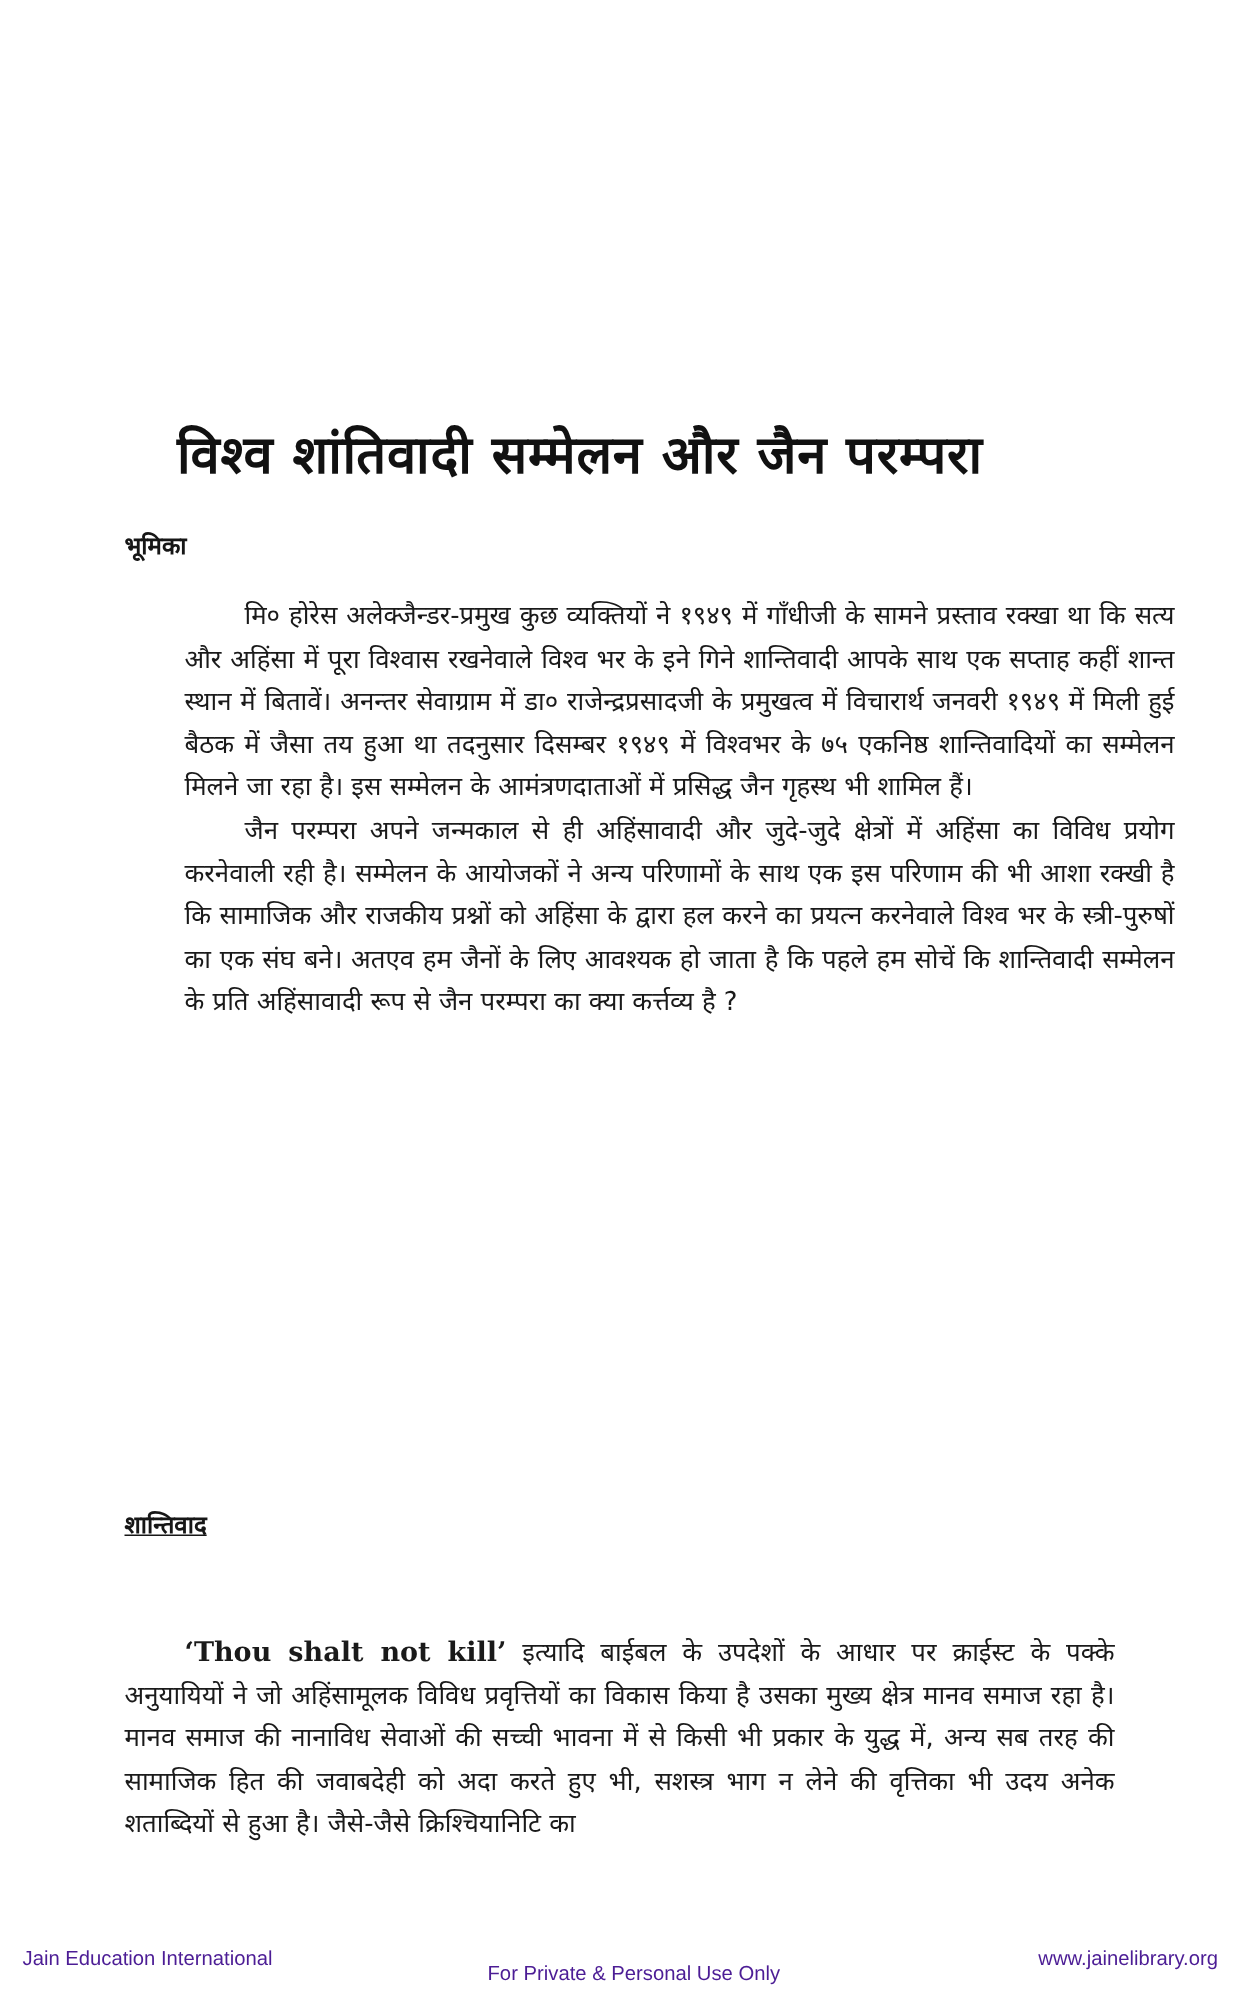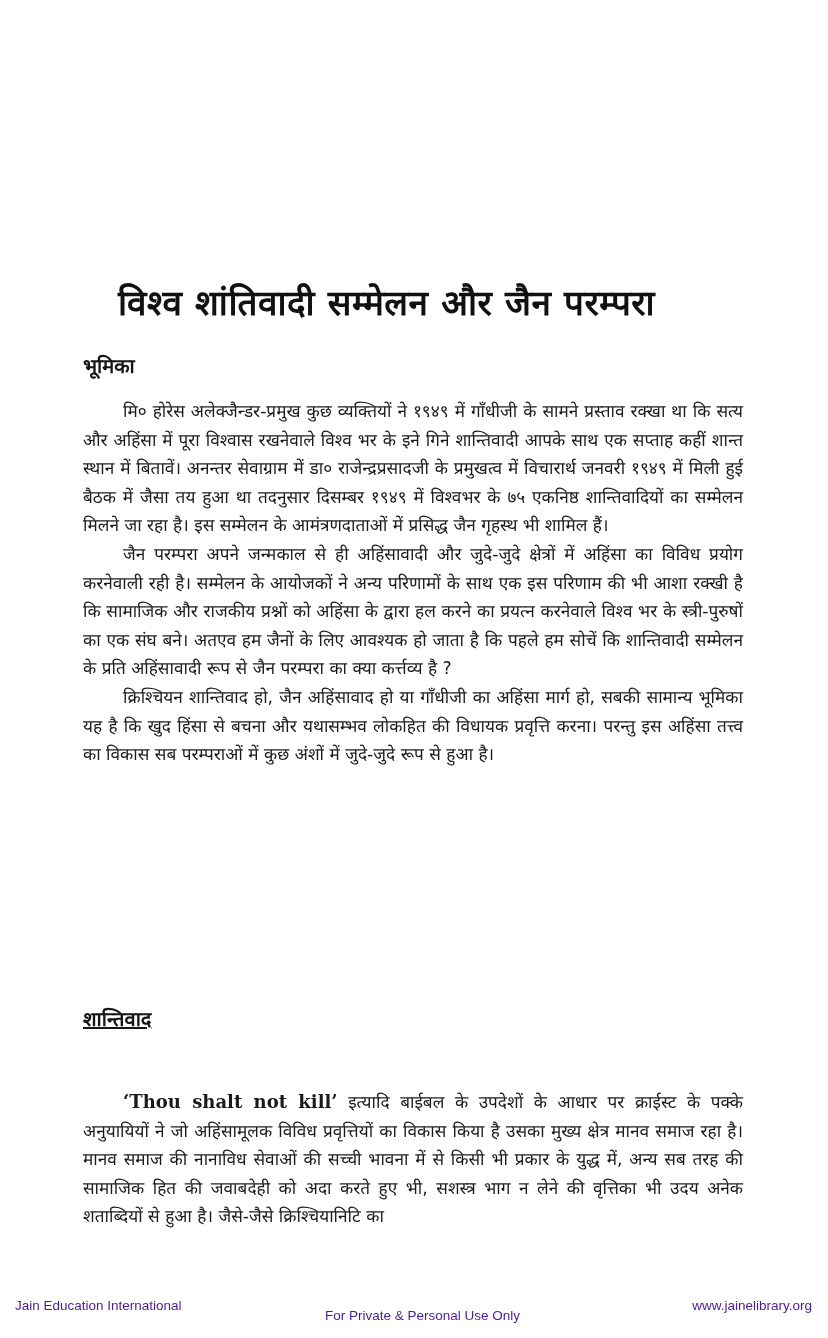--- a/index.html
+++ b/index.html
@@ -7,21 +7,21 @@
     width:828px; height:1338px; background:#ffffff; position:relative; overflow:hidden;
     font-family:"DejaVu Sans", sans-serif; color:#141414;
   }
   .page { position:absolute; left:0; top:0; width:754px; height:1338px; }
   .title {
     position:absolute; left:118px; top:278px; width:620px;
     font-size:35px; font-weight:bold; letter-spacing:0.5px; white-space:nowrap;
     color:#111;
   }
   .heading {
-    position:absolute; left:83px; font-size:20px; font-weight:bold; color:#161616;
+    position:absolute; left:83px; font-size:16px; font-weight:bold; color:#161616;
   }
   .para {
     position:absolute; left:83px; width:660px;
     font-size:17.2px; line-height:28.6px; text-align:justify; color:#1a1a1a;
   }
   .para p { margin:0; text-indent:40px; }
   .en { font-family:"DejaVu Serif", serif; font-weight:bold; font-size:18px; }
   .footer {
     position:absolute; top:1298px; left:0; width:828px; height:20px;
     font-family:"Liberation Sans", sans-serif; font-size:13.5px; color:#4c1d95;
@@ -33,24 +33,23 @@
 </style>
 </head>
 <body>
 
 <div class="page">
 
   <div class="title">विश्व शांतिवादी सम्मेलन और जैन परम्परा</div>
 
   <div class="heading" style="top:352px;">भूमिका</div>
 
-  <div class="para" style="top:397px;">
+  <div class="para" style="top:397px;margin-left:40px;">
     <p>मि० होरेस अलेक्जैन्डर-प्रमुख कुछ व्यक्तियों ने १९४९ में गाँधीजी के सामने प्रस्ताव रक्खा था कि सत्य और अहिंसा में पूरा विश्वास रखनेवाले विश्व भर के इने गिने शान्तिवादी आपके साथ एक सप्ताह कहीं शान्त स्थान में बितावें। अनन्तर सेवाग्राम में डा० राजेन्द्रप्रसादजी के प्रमुखत्व में विचारार्थ जनवरी १९४९ में मिली हुई बैठक में जैसा तय हुआ था तदनुसार दिसम्बर १९४९ में विश्वभर के ७५ एकनिष्ठ शान्तिवादियों का सम्मेलन मिलने जा रहा है। इस सम्मेलन के आमंत्रणदाताओं में प्रसिद्ध जैन गृहस्थ भी शामिल हैं।</p>
     <p>जैन परम्परा अपने जन्मकाल से ही अहिंसावादी और जुदे-जुदे क्षेत्रों में अहिंसा का विविध प्रयोग करनेवाली रही है। सम्मेलन के आयोजकों ने अन्य परिणामों के साथ एक इस परिणाम की भी आशा रक्खी है कि सामाजिक और राजकीय प्रश्नों को अहिंसा के द्वारा हल करने का प्रयत्न करनेवाले विश्व भर के स्त्री-पुरुषों का एक संघ बने। अतएव हम जैनों के लिए आवश्यक हो जाता है कि पहले हम सोचें कि शान्तिवादी सम्मेलन के प्रति अहिंसावादी रूप से जैन परम्परा का क्या कर्त्तव्य है ?</p>
-    <p>क्रिश्चियन शान्तिवाद हो, जैन अहिंसावाद हो या गाँधीजी का अहिंसा मार्ग हो, सबकी सामान्य भूमिका यह है कि खुद हिंसा से बचना और यथासम्भव लोकहित की विधायक प्रवृत्ति करना। परन्तु इस अहिंसा तत्त्व का विकास सब परम्पराओं में कुछ अंशों में जुदे-जुदे रूप से हुआ है।</p>
   </div>
 
   <div class="heading" style="top:1005px;text-decoration:underline;">शान्तिवाद</div>
 
   <div class="para" style="top:1040px;margin-top:48px;">
     <p><span class="en">‘Thou shalt not kill’</span><span> इत्यादि बाईबल के उपदेशों के आधार पर क्राईस्ट के पक्के अनुयायियों ने जो अहिंसामूलक विविध प्रवृत्तियों का विकास किया है उसका मुख्य क्षेत्र मानव समाज रहा है। मानव समाज की नानाविध सेवाओं की सच्ची भावना में से किसी भी प्रकार के युद्ध में, अन्य सब तरह की सामाजिक हित की जवाबदेही को अदा करते हुए भी, सशस्त्र भाग न लेने की वृत्तिका भी उदय अनेक शताब्दियों से हुआ है। जैसे-जैसे क्रिश्चियानिटि का</span></p>
   </div>
 
   <div class="footer">
     <span class="f-left">Jain Education International</span>

